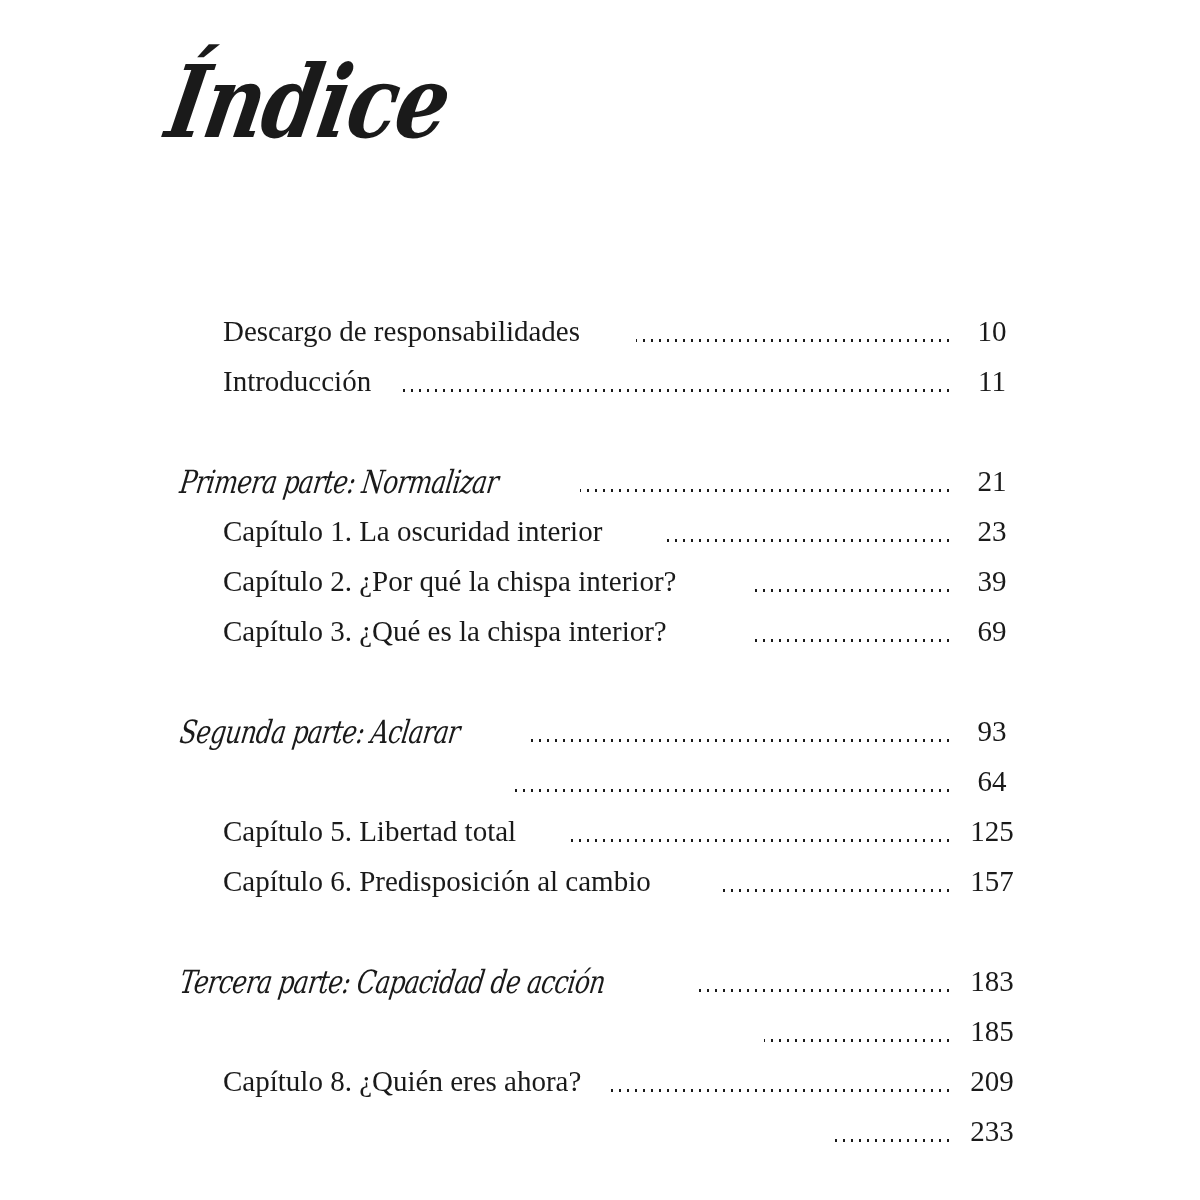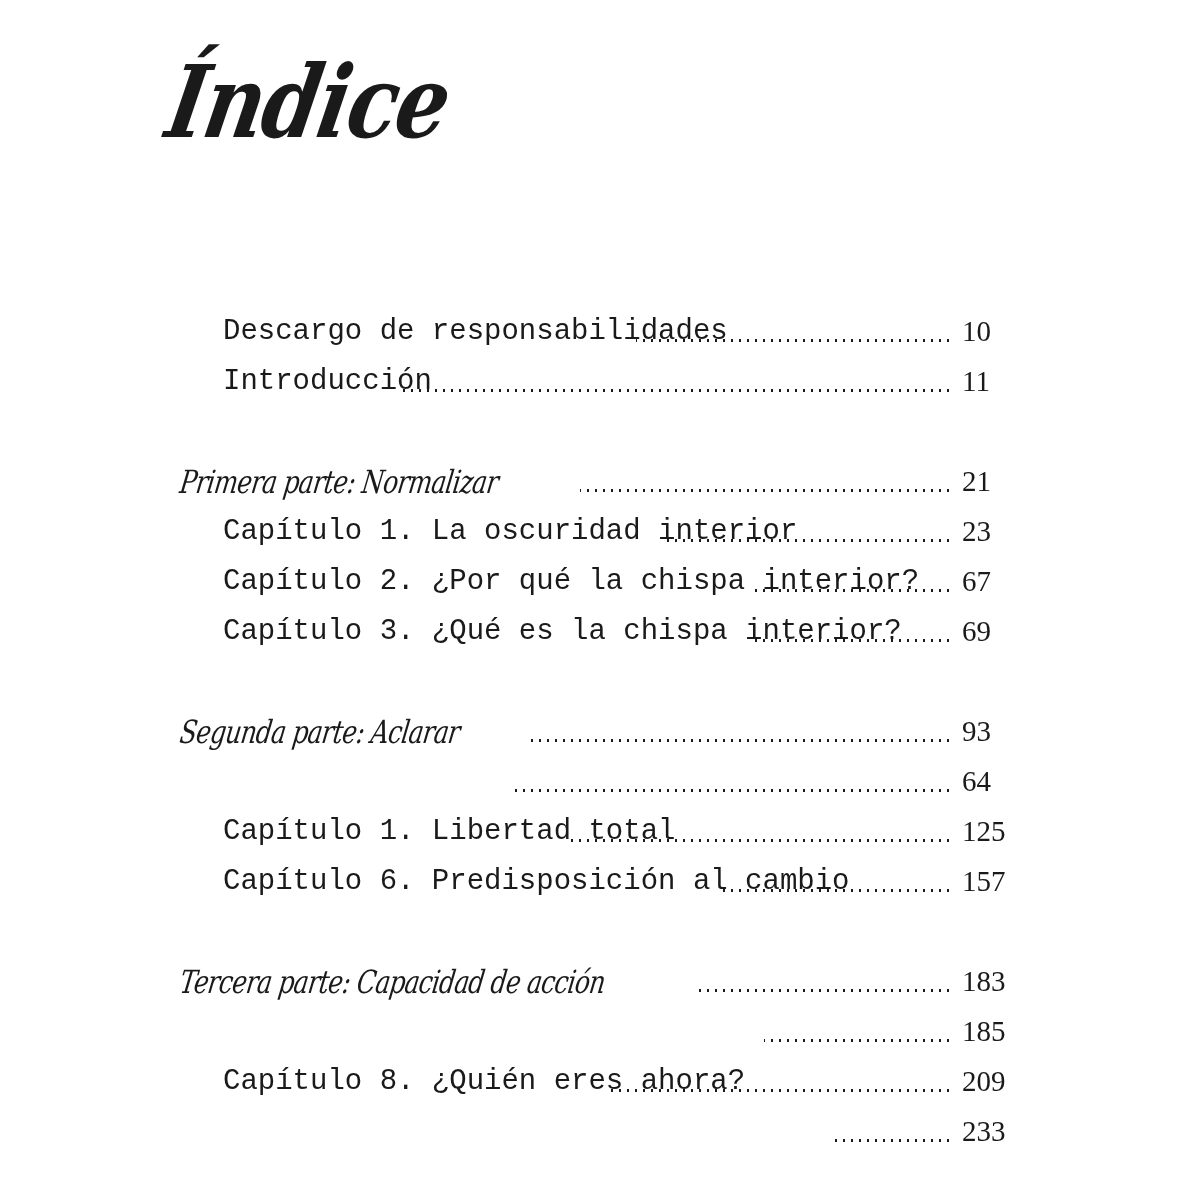--- a/index.html
+++ b/index.html
@@ -38,21 +38,21 @@
       position: absolute;
       left: 0;
       width: 1200px;
       height: 44px;
       display: flex;
       align-items: flex-end;
     }
     .row .label {
       position: absolute;
       white-space: nowrap;
-      font-family: Liberation Mono, monospace;
+      font-family: Liberation Serif, serif;
       font-size: 29px;
       line-height: 1;
       color: #1a1a1a;
       bottom: 8px;
     }
     .row.entry .label {
       left: 223px;
     }
     .row.part .label {
       left: 178px;
@@ -71,21 +71,21 @@
       height: 3px;
       background-image: radial-gradient(circle, #1a1a1a 1.2px, transparent 1.5px);
       background-size: 8px 3px;
       background-repeat: repeat-x;
       background-position: right center;
     }
     .row .page {
       position: absolute;
       right: 178px;
       width: 60px;
-      text-align: left;
+      text-align: center;
       font-family: "Liberation Serif", serif;
       font-size: 29px;
       line-height: 1;
       bottom: 8px;
       color: #1a1a1a;
       margin-top: 33px;
     }
   </style>
 </head>
 <body>
@@ -114,42 +114,42 @@
 
   <div class="row entry" style="top:510px">
     <span class="label">Capítulo 1. La oscuridad interior</span>
     <span class="leader" style="width:286px"></span>
     <span class="page">23</span>
   </div>
 
   <div class="row entry" style="top:560px">
     <span class="label">Capítulo 2. ¿Por qué la chispa interior?</span>
     <span class="leader" style="width:202px"></span>
-    <span class="page">67</span>
+    <span class="page">39</span>
   </div>
 
   <div class="row entry" style="top:610px">
     <span class="label">Capítulo 3. ¿Qué es la chispa interior?</span>
     <span class="leader" style="width:202px"></span>
     <span class="page">69</span>
   </div>
 
   <div class="row part" style="top:710px">
     <span class="label">Segunda parte: Aclarar</span>
     <span class="leader" style="width:426px"></span>
     <span class="page">93</span>
   </div>
 
   <div class="row entry" style="top:760px">
     <span class="leader" style="width:438px"></span>
     <span class="page">64</span>
   </div>
 
   <div class="row entry" style="top:810px">
-    <span class="label">Capítulo 1. Libertad total</span>
+    <span class="label">Capítulo 5. Libertad total</span>
     <span class="leader" style="width:382px"></span>
     <span class="page">125</span>
   </div>
 
   <div class="row entry" style="top:860px">
     <span class="label">Capítulo 6. Predisposición al cambio</span>
     <span class="leader" style="width:232px"></span>
     <span class="page">157</span>
   </div>
 

